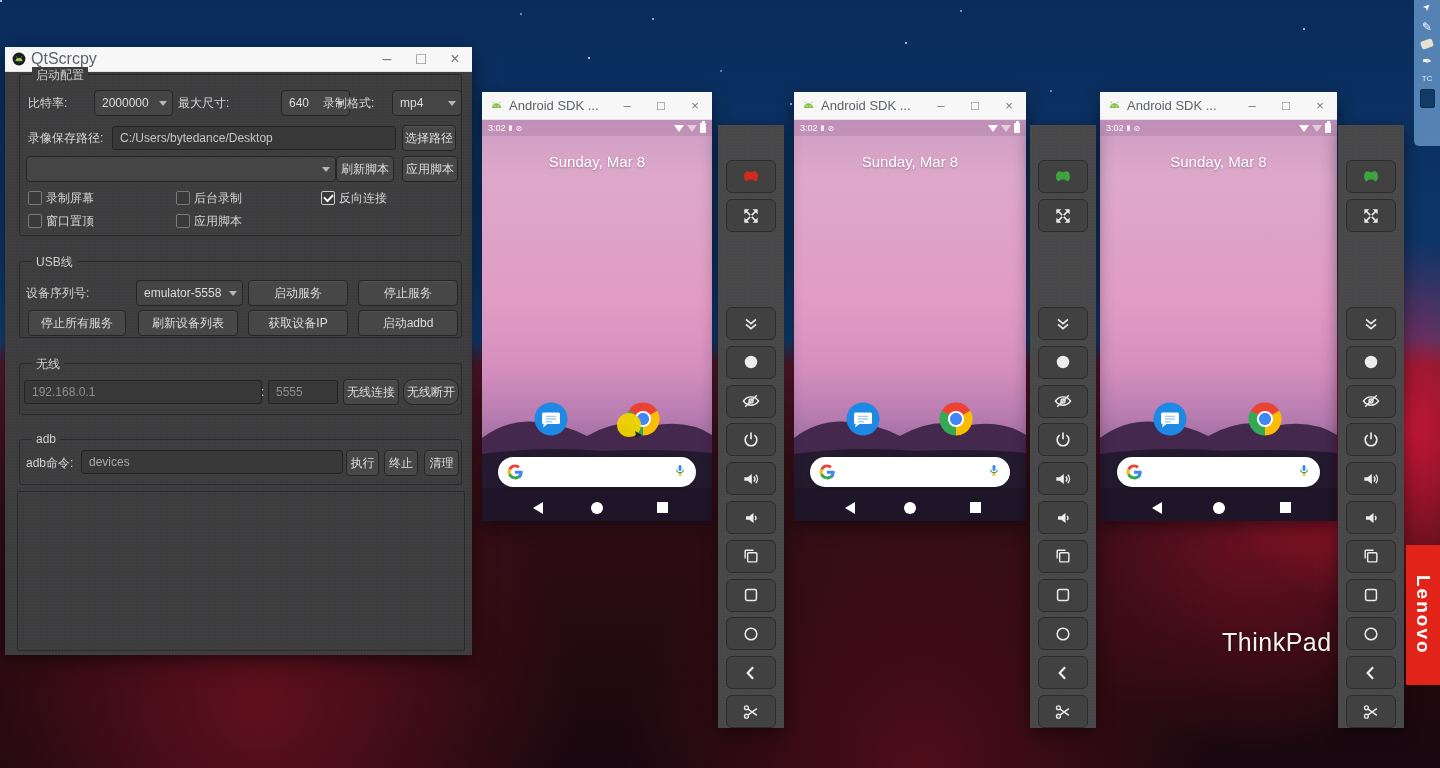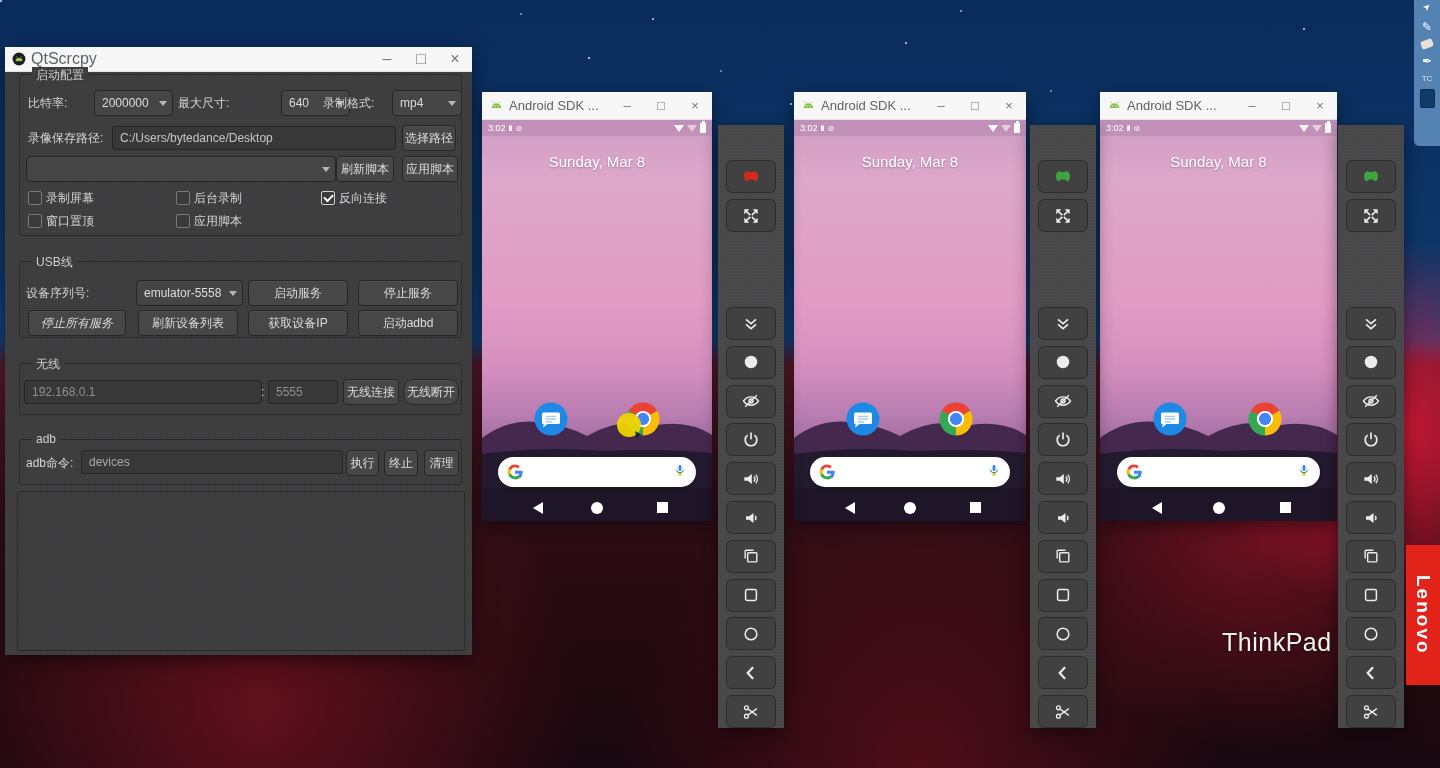--- a/index.html
+++ b/index.html
@@ -163,21 +163,21 @@
 
     <div class="grp" style="top:189px;height:75px;">
       <span class="gtitle">USB线</span>
       <span class="lbl" style="left:6px;top:24px;">设备序列号:</span>
       <div class="combo" style="left:116px;top:18px;width:80px;">
           <span>emulator-5558</span>
           <span class="arr"></span>
         </div>
       <div class="btn" style="left:228px;top:18px;width:98px;">启动服务</div>
       <div class="btn" style="left:338px;top:18px;width:98px;">停止服务</div>
-      <div class="btn" style="left:8px;top:48px;width:96px;font-style:italic;">停止所有服务</div>
+      <div class="btn" style="left:8px;top:48px;width:96px;">停止所有服务</div>
       <div class="btn" style="left:118px;top:48px;width:98px;">刷新设备列表</div>
       <div class="btn" style="left:228px;top:48px;width:98px;">获取设备IP</div>
       <div class="btn" style="left:338px;top:48px;width:98px;">启动adbd</div>
     </div>
 
     <div class="grp" style="top:291px;height:50px;">
       <span class="gtitle">无线</span>
       <div class="inp" style="left:4px;top:16px;width:222px;color:#8f8f8f;">192.168.0.1</div>
       <span class="lbl" style="left:241px;top:21px;">:</span>
       <div class="inp" style="left:248px;top:16px;width:54px;color:#8f8f8f;">5555</div>

